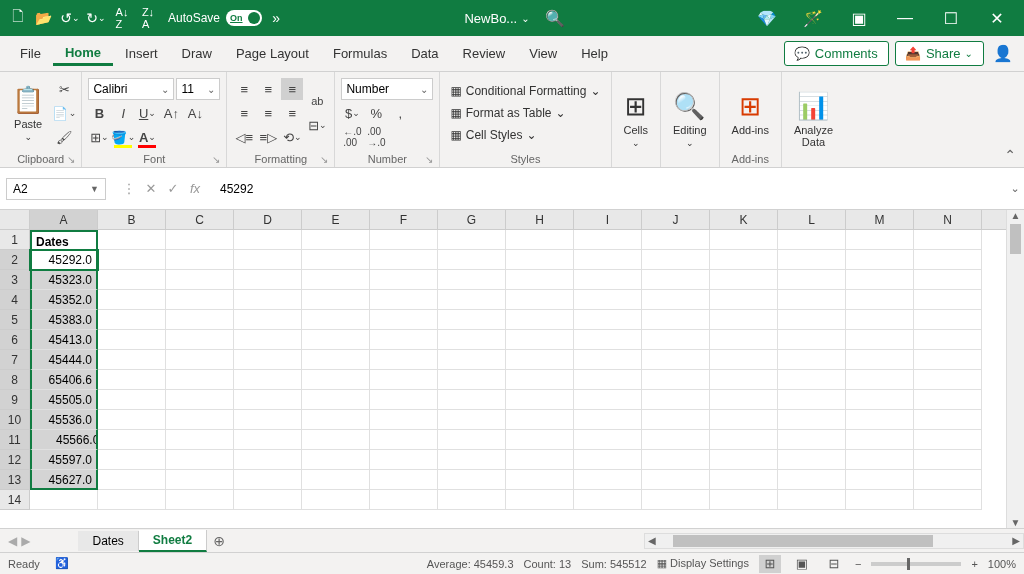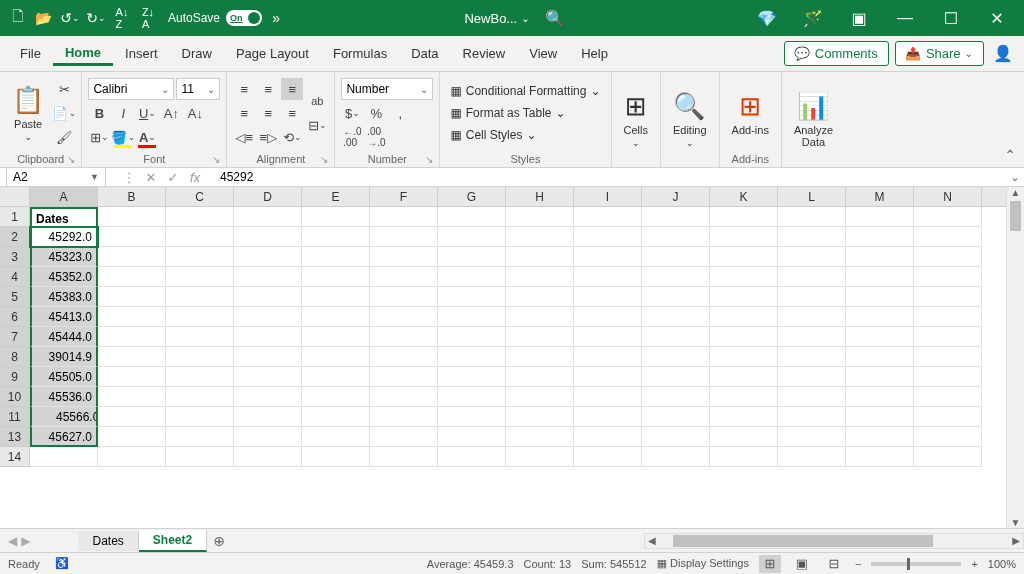--- a/index.html
+++ b/index.html
@@ -37,21 +37,21 @@
 .big-btn .icon { font-size: 26px; }
 .stack { display: flex; flex-direction: column; gap: 2px; }
 .row { display: flex; gap: 2px; align-items:flex-start;}
 .sbtn { width: 22px; height: 22px; display: flex; align-items: center; justify-content: center; font-size: 13px; cursor: pointer; color:#444;}
 .combo { border: 1px solid #ccc; background: #fff; height: 22px; font-size: 12px; display: flex; align-items: center; padding: 0 4px; justify-content:space-between;}
 .combo .dd::after{content:'⌄';font-size:10px;color:#666;margin-left:4px;}
 .style-btn { display: flex; align-items: center; gap: 4px; font-size: 12px; color: #333; padding: 2px 4px; cursor: pointer; white-space:nowrap;}
 .collapse-ribbon{position:absolute;right:8px;bottom:4px;font-size:14px;color:#666;cursor:pointer;}
 
 
-.formula-bar { height: 19px; border-bottom: 1px solid #d1d1d1; display: flex; align-items: center; background: #fff; }
+.formula-bar { height: 42px; border-bottom: 1px solid #d1d1d1; display: flex; align-items: center; background: #fff; }
 .name-box { width: 100px; height: 22px; border: 1px solid #ccc; margin: 0 6px; display: flex; align-items: center; padding: 0 6px; font-size: 12px; justify-content:space-between;}
 .name-box .dd{font-size:9px;color:#666;}
 .fb-btns { display: flex; gap: 4px; padding: 0 8px; color: #999; }
 .fb-btn { width: 18px; text-align: center; font-size: 13px; cursor:pointer;}
 .fb-input { flex: 1; padding: 0 8px; font-size: 12px; }
 .fb-expand{width:18px;text-align:center;color:#666;font-size:11px;}
 
 
 .grid-area { flex: 1; display: flex; overflow: hidden; position:relative;}
 .grid-main{flex:1;display:flex;flex-direction:column;overflow:hidden;}
@@ -217,21 +217,21 @@
           <div class="sbtn">⟲<span style="font-size:9px">⌄</span></div>
         </div>
       </div>
       <div class="stack">
         <div class="sbtn" style="font-size:11px">
             <span>ab</span>
           </div>
         <div class="sbtn">⊟<span style="font-size:9px">⌄</span></div>
       </div>
     </div>
-    <div class="rgroup-label"><span>Alignment</span><span class="launcher">↘</span></div>
+    <div class="rgroup-label"><span>Formatting</span><span class="launcher">↘</span></div>
   </div>
   <div class="rgroup">
     <div class="rgroup-body">
       <div class="stack">
         <div class="combo" style="width:92px">
             <span>Number</span>
             <span class="dd"></span>
           </div>
         <div class="row">
           <div class="sbtn">$<span style="font-size:9px">⌄</span></div>
@@ -447,21 +447,21 @@
           <div class="cell"></div>
           <div class="cell"></div>
           <div class="cell"></div>
           <div class="cell"></div>
           <div class="cell"></div>
           <div class="cell"></div>
           <div class="cell"></div>
         </div>
         <div class="grow">
           <div class="row-h sel">8</div>
-          <div class="cell sel" style="border-left: 2px solid rgb(16, 124, 65); border-right: 2px solid rgb(16, 124, 65);">39014.9</div>
+          <div class="cell sel" style="border-left: 2px solid rgb(16, 124, 65); border-right: 2px solid rgb(16, 124, 65);">65406.6</div>
           <div class="cell"></div>
           <div class="cell"></div>
           <div class="cell"></div>
           <div class="cell"></div>
           <div class="cell"></div>
           <div class="cell"></div>
           <div class="cell"></div>
           <div class="cell"></div>
           <div class="cell"></div>
           <div class="cell"></div>
@@ -499,20 +499,37 @@
           <div class="cell"></div>
           <div class="cell"></div>
           <div class="cell"></div>
           <div class="cell"></div>
           <div class="cell"></div>
           <div class="cell"></div>
         </div>
         <div class="grow">
           <div class="row-h sel">11</div>
           <div class="cell sel" style="border-left: 2px solid rgb(16, 124, 65); border-right: 2px solid rgb(16, 124, 65); padding-left: 24px;">45566.0</div>
+          <div class="cell"></div>
+          <div class="cell"></div>
+          <div class="cell"></div>
+          <div class="cell"></div>
+          <div class="cell"></div>
+          <div class="cell"></div>
+          <div class="cell"></div>
+          <div class="cell"></div>
+          <div class="cell"></div>
+          <div class="cell"></div>
+          <div class="cell"></div>
+          <div class="cell"></div>
+          <div class="cell"></div>
+        </div>
+        <div class="grow">
+          <div class="row-h sel">12</div>
+          <div class="cell sel" style="border-left: 2px solid rgb(16, 124, 65); border-right: 2px solid rgb(16, 124, 65);">45597.0</div>
           <div class="cell"></div>
           <div class="cell"></div>
           <div class="cell"></div>
           <div class="cell"></div>
           <div class="cell"></div>
           <div class="cell"></div>
           <div class="cell"></div>
           <div class="cell"></div>
           <div class="cell"></div>
           <div class="cell"></div>

